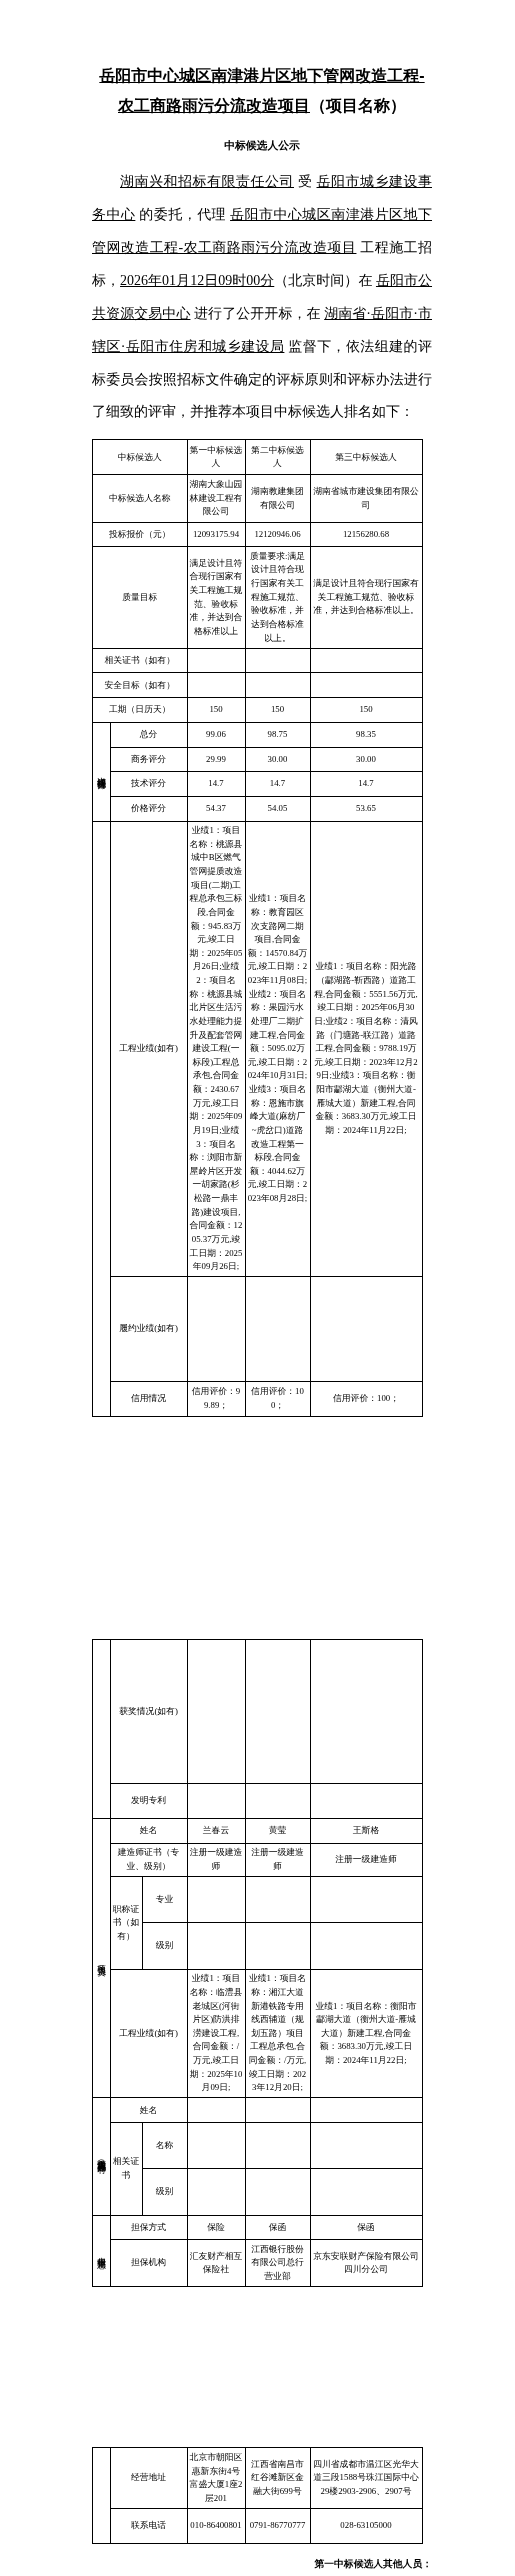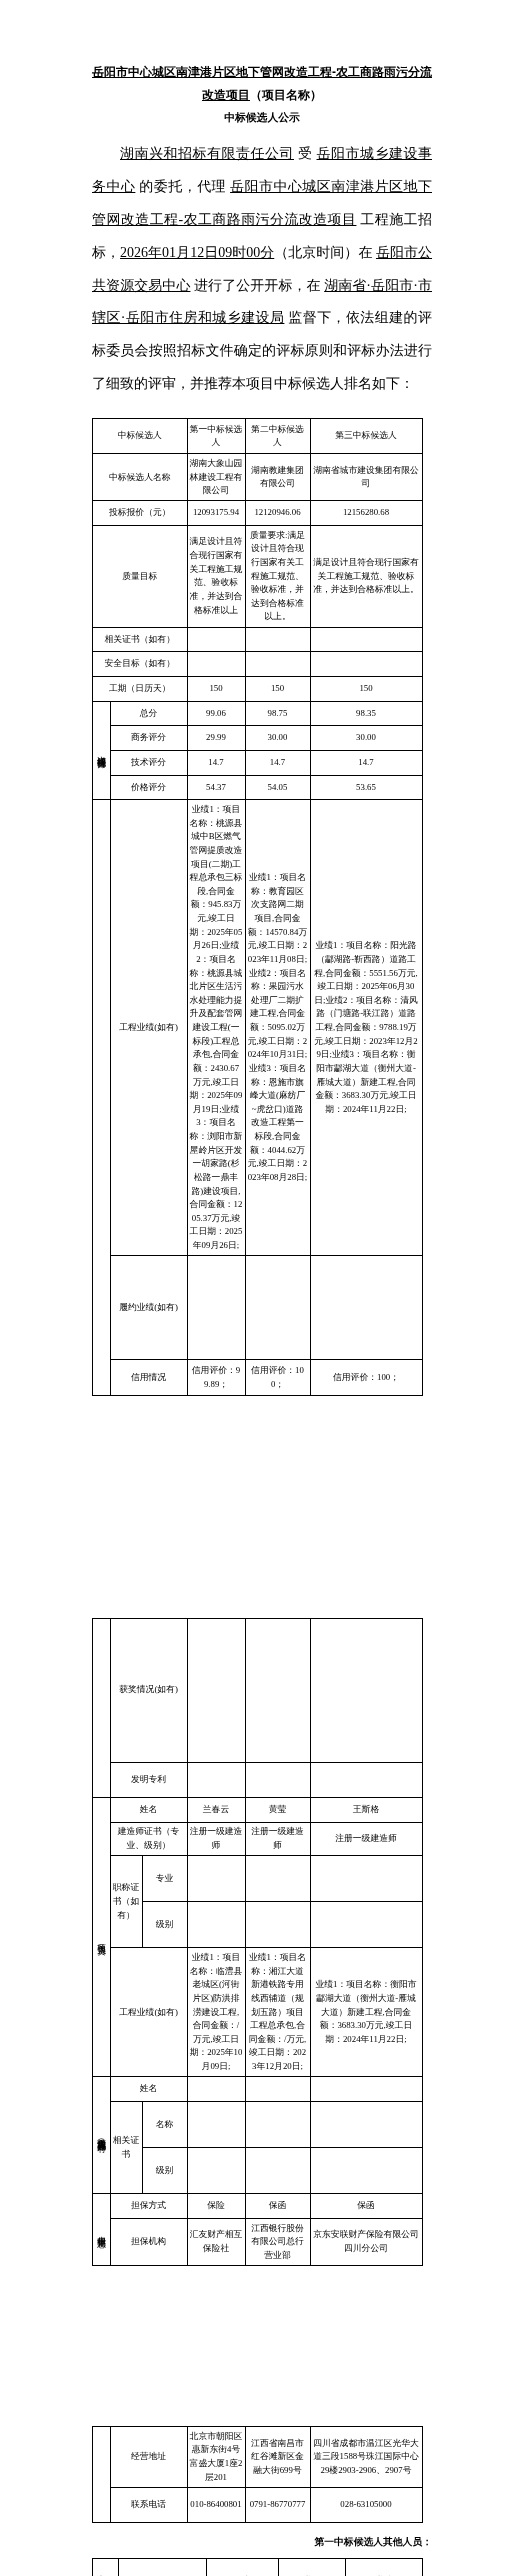--- a/index.html
+++ b/index.html
@@ -1,20 +1,20 @@
 <!DOCTYPE html>
 <html style="font-size:8.2px"><head>
 <meta charset="utf-8">
 <style>
   html,body{margin:0;padding:0;background:#ffffff;}
   body{width:515px;min-height:3644px;font-family:"Liberation Serif","DejaVu Serif",serif;color:#000;}
   .sheet{width:340px;margin-left:92px;padding-top:61px;}
-  .doc-title{font-family:"Liberation Sans","DejaVu Sans",sans-serif;font-weight:bold;font-size:12px;line-height:1.9;text-align:center;}
+  .doc-title{font-family:"Liberation Sans","DejaVu Sans",sans-serif;font-weight:bold;font-size:16px;line-height:1.9;text-align:center;}
   .doc-title .u{text-decoration:underline;}
-  .doc-subtitle{font-family:"Liberation Sans","DejaVu Sans",sans-serif;font-weight:bold;font-size:10.8px;text-align:center;margin-top:4px;}
+  .doc-subtitle{font-family:"Liberation Sans","DejaVu Sans",sans-serif;font-weight:bold;font-size:10.8px;text-align:center;margin-top:17px;}
   .intro{font-size:14px;line-height:2.35;text-align:justify;margin-top:13.4px;text-indent:2em;}
   .intro .u,.p-notice .u,.contact-line .u,.footer-line .u{text-decoration:underline;}
   table{border-collapse:collapse;table-layout:fixed;width:330px;}
   td{border:1px solid #000;font-size:8.8px;line-height:1.55;text-align:center;vertical-align:middle;padding:2.6px 2.1px;word-break:break-all;}
   td.txt-left{text-align:center;}
   .vcell{padding:1px 0;}
   .vlabel{writing-mode:vertical-rl;text-orientation:upright;margin:0 auto;letter-spacing:0.5px;}
   .gap-a{height:222px;}
   .gap-b{height:160px;}
   .sec-title{font-family:"Liberation Sans","DejaVu Sans",sans-serif;font-weight:bold;font-size:9.8px;text-align:right;margin:13.4px 0 8.2px 0;}
@@ -31,21 +31,21 @@
 
   <div class="doc-title">
     <span class="u">岳阳市中心城区南津港片区地下管网改造工程-农工商路雨污分流改造项目</span><span>（项目名称）</span>
   </div>
   <div class="doc-subtitle">中标候选人公示</div>
 
   <div class="intro">
     <span class="u">湖南兴和招标有限责任公司</span><span> 受 </span><span class="u">岳阳市城乡建设事务中心</span><span> 的委托，代理 </span><span class="u">岳阳市中心城区南津港片区地下管网改造工程-农工商路雨污分流改造项目</span><span> 工程施工招标，</span><span class="u">2026年01月12日09时00分</span><span>（北京时间）在 </span><span class="u">岳阳市公共资源交易中心</span><span> 进行了公开开标，在 </span><span class="u">湖南省·岳阳市·市辖区·岳阳市住房和城乡建设局</span><span> 监督下，依法组建的评标委员会按照招标文件确定的评标原则和评标办法进行了细致的评审，并推荐本项目中标候选人排名如下：</span>
   </div>
 
-  <table style="margin-top:17px;">
+  <table style="margin-top:10px;">
     <colgroup>
         <col style="width:17.5px">
         <col style="width:32px">
         <col style="width:45px">
         <col style="width:58px">
         <col style="width:65px">
         <col style="width:112px">
       </colgroup>
     <tbody>
         <tr class="h-70">

